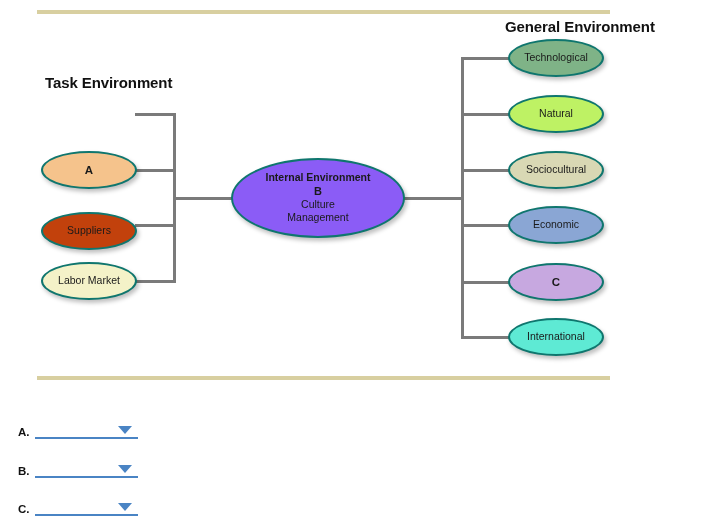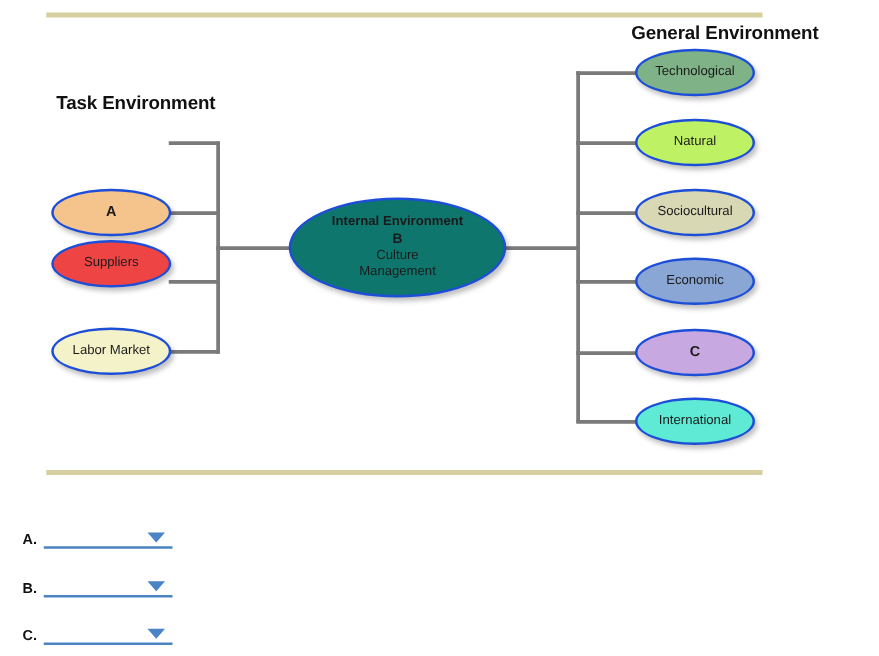--- a/index.html
+++ b/index.html
@@ -48,21 +48,21 @@
     position: absolute;
     background: #7a7a7a;
   }
   .v { width: 3px; }
   .h { height: 3px; }
 
   
   .node {
     position: absolute;
     border-radius: 50%;
-    border: 2px solid #1d4ed8;
+    border: 2px solid #0f766e;
     box-sizing: border-box;
     display: flex;
     align-items: center;
     justify-content: center;
     text-align: center;
     font-size: 10.5px;
     color: #1a1a1a;
     box-shadow: 2px 3px 4px rgba(0,0,0,0.25);
     line-height: 1.25;
   }
@@ -143,28 +143,28 @@
   <div class="line h" style="left:461px; top:113px; width:48px;"></div>
   <div class="line h" style="left:461px; top:169px; width:48px;"></div>
   <div class="line h" style="left:461px; top:224px; width:48px;"></div>
   <div class="line h" style="left:461px; top:281px; width:48px;"></div>
   <div class="line h" style="left:461px; top:336px; width:48px;"></div>
   <div class="line h" style="left:400px; top:197px; width:63px;"></div>
 
   <div class="node small letter-only" style="left:41px; top:151px; background:#f5c38c;">
     <span>A</span>
   </div>
-  <div class="node small" style="left:41px; top:192px; background:#ef4444;">
+  <div class="node small" style="left:41px; top:212px; background:#c2410c;">
     <span>Suppliers</span>
   </div>
   <div class="node small" style="left:41px; top:262px; background:#f4f2c8;">
     <span>Labor Market</span>
   </div>
 
-  <div class="node center" style="left:231px; top:158px; background:#0f766e;">
+  <div class="node center" style="left:231px; top:158px; background:#8b5cf6;">
     <span class="t-strong">Internal Environment</span>
     <span class="t-letter">B</span>
     <span class="t-plain">Culture</span>
     <span class="t-plain">Management</span>
   </div>
 
   <div class="node small" style="left:508px; top:39px; background:#7fb387;">
     <span>Technological</span>
   </div>
   <div class="node small" style="left:508px; top:95px; background:#bef264;">

